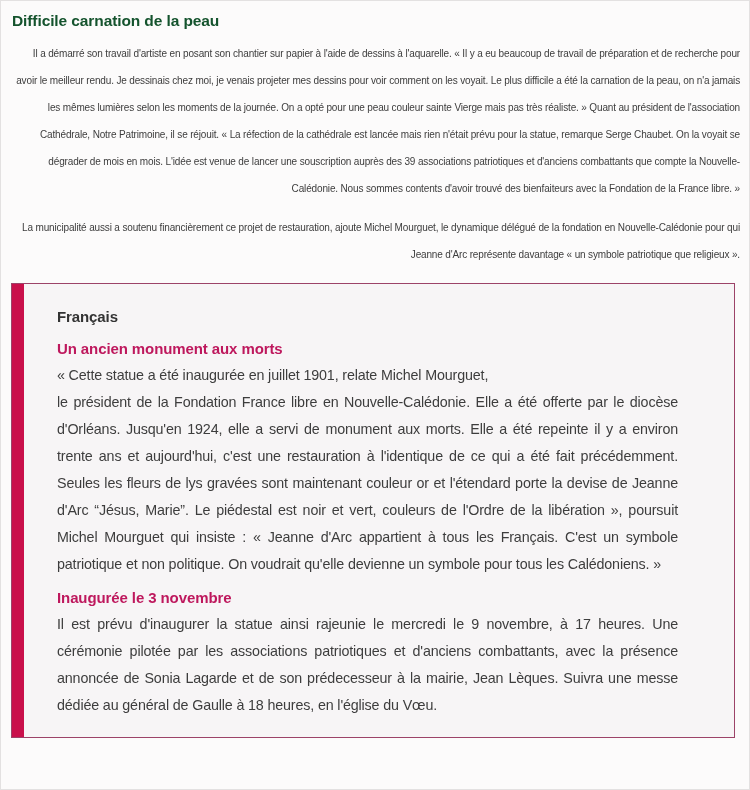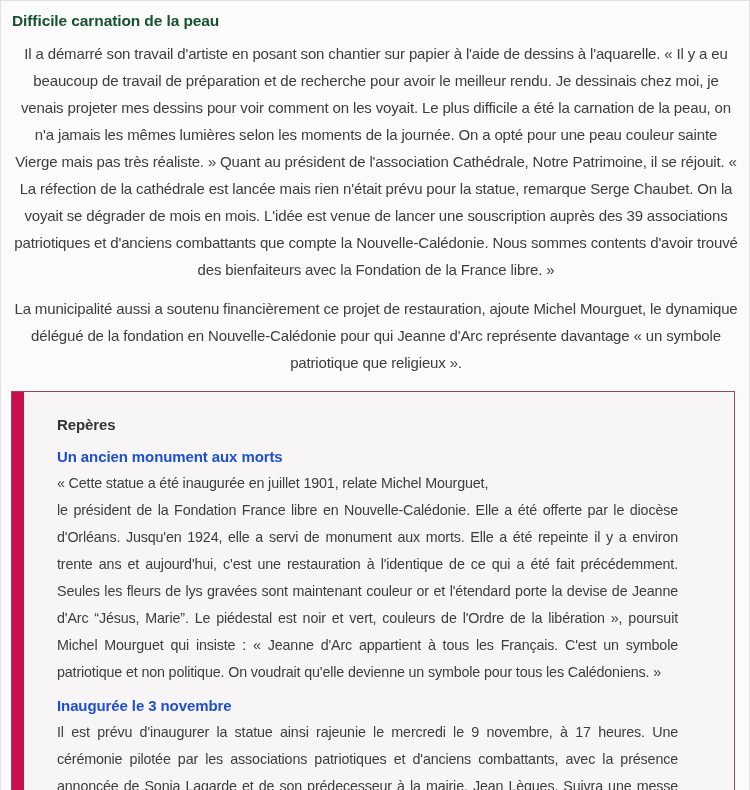--- a/index.html
+++ b/index.html
@@ -19,25 +19,25 @@
     overflow: hidden;
   }
   .article-heading {
     font-size: 15.5px;
     font-weight: bold;
     color: #14532d;
     margin: 2px 0 10px 0;
     letter-spacing: -0.1px;
   }
   .article-para {
-    font-size: 15px;
+    font-size: 10px;
     line-height: 27px;
     letter-spacing: -0.15px;
     margin: 0 0 12px 0;
-    text-align: center;
+    text-align: right;
   }
   .reperes-box {
     display: flex;
     box-sizing: border-box;
     margin: 15px 5px 0 -1px;
     border: 1px solid var(--box-border, #9c4368);
     background: var(--box-bg, #f7f5f6);
   }
   .accent-bar {
     width: 12px;
@@ -51,21 +51,21 @@
   .box-title {
     font-size: 15px;
     font-weight: bold;
     color: #333333;
     margin: 0 0 15px 0;
     letter-spacing: -0.1px;
   }
   .box-section-heading {
     font-size: 15px;
     font-weight: bold;
-    color: #1d4ed8;
+    color: #be185d;
     margin: 0 0 5px 0;
     letter-spacing: -0.1px;
   }
   .box-para {
     font-size: 14.3px;
     line-height: 27px;
     letter-spacing: -0.15px;
     margin: 0 12px 11px 0;
     text-align: justify;
     white-space: pre-line;
@@ -82,21 +82,21 @@
   <h1 class="article-heading">Difficile carnation de la peau</h1>
 
   <p class="article-para">Il a démarré son travail d'artiste  en posant son chantier sur papier à l'aide de dessins à l'aquarelle. « Il y a eu beaucoup de travail de préparation et de recherche pour avoir le meilleur rendu. Je dessinais chez moi, je venais projeter mes dessins pour voir comment on les voyait. Le plus difficile a été la carnation de la peau, on n'a jamais les mêmes lumières selon les moments de la journée. On a opté pour une peau couleur sainte Vierge mais pas très réaliste. » Quant au président de l'association Cathédrale, Notre Patrimoine, il se réjouit. « La réfection de la cathédrale est lancée mais rien n'était prévu pour la statue, remarque Serge Chaubet. On la voyait se dégrader de mois en mois. L'idée est venue de lancer une souscription auprès des 39 associations patriotiques et d'anciens combattants que compte la Nouvelle-Calédonie. Nous sommes contents d'avoir trouvé des bienfaiteurs avec la Fondation de la France libre. »</p>
 
   <p class="article-para">La municipalité aussi a soutenu financièrement ce projet de restauration, ajoute Michel Mourguet, le dynamique délégué de la fondation en Nouvelle-Calédonie pour qui Jeanne d'Arc représente davantage « un symbole patriotique que religieux ».</p>
 
   <section class="reperes-box">
     <div class="accent-bar"></div>
     <div class="box-content">
 
-      <h2 class="box-title">Repères</h2>
+      <h2 class="box-title">Français</h2>
 
       <h3 class="box-section-heading">Un ancien monument aux morts</h3>
 
       <p class="box-para">« Cette statue a été inaugurée en juillet 1901, relate Michel Mourguet,
 le président de la Fondation France libre en Nouvelle-Calédonie. Elle a été offerte par le diocèse d'Orléans. Jusqu'en 1924, elle a servi de monument aux morts. Elle a été repeinte il y a environ trente ans et aujourd'hui, c'est une restauration à l'identique de ce qui a été fait précédemment. Seules les fleurs de lys gravées sont maintenant couleur or et l'étendard porte la devise de Jeanne d'Arc “Jésus, Marie”. Le piédestal est noir et vert, couleurs de l'Ordre de la libération », poursuit Michel Mourguet qui insiste : « Jeanne d'Arc appartient à tous les Français. C'est un symbole patriotique et non politique. On voudrait qu'elle devienne un symbole pour tous les Calédoniens. »</p>
 
       <h3 class="box-section-heading">Inaugurée le 3 novembre</h3>
 
       <p class="box-para">Il est prévu d'inaugurer la statue ainsi rajeunie le mercredi le 9 novembre, à 17 heures. Une cérémonie pilotée par les associations patriotiques et d'anciens combattants, avec la présence annoncée de Sonia Lagarde et de son prédecesseur à la mairie, Jean Lèques. Suivra une messe dédiée au général de Gaulle à 18 heures, en l'église du Vœu.</p>
 

